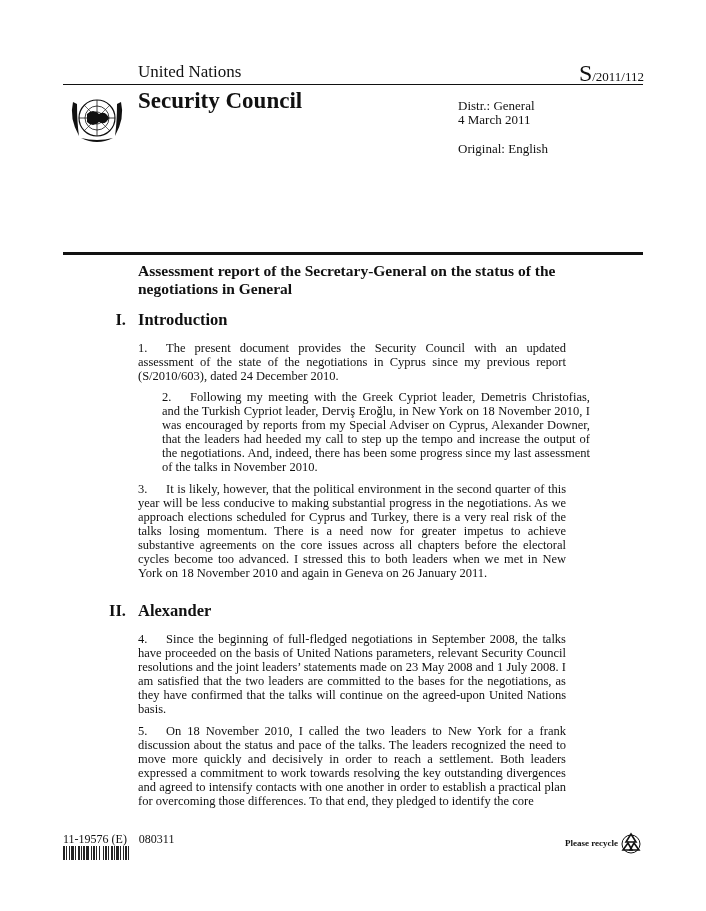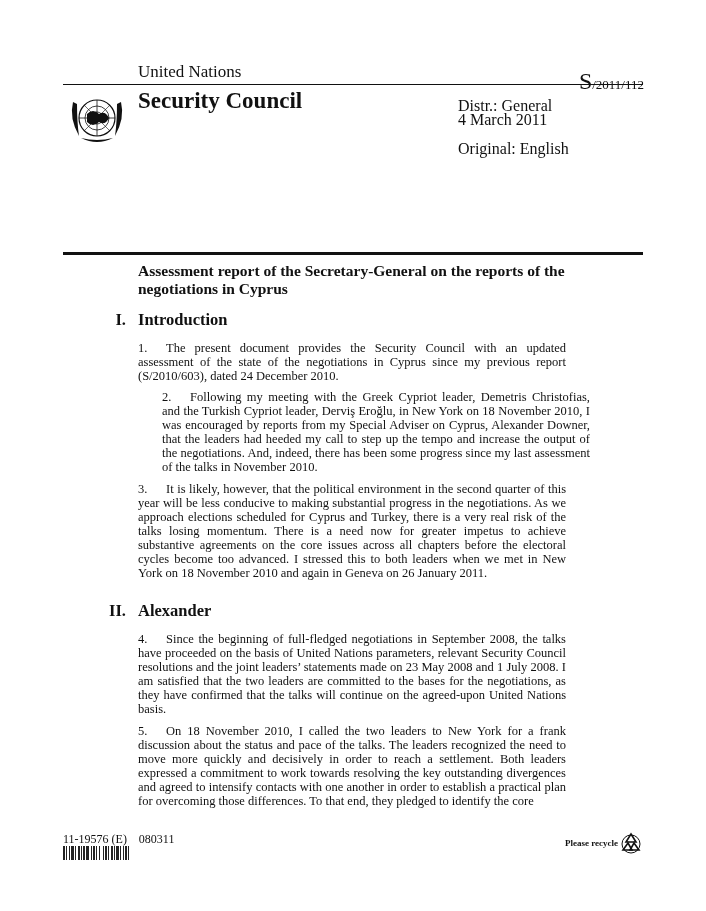--- a/index.html
+++ b/index.html
@@ -1,25 +1,25 @@
 <!DOCTYPE html>
 <html><head>
 <meta charset="utf-8">
 <style>
   html, body { margin: 0; padding: 0; background: #ffffff; }
   body { width: 706px; height: 911px; position: relative; overflow: hidden;
          font-family: "Liberation Serif", "DejaVu Serif", serif; color: #111; }
   .abs { position: absolute; }
   .org { left: 138px; top: 62px; font-size: 17px; }
-  .symbol { right: 62px; top: 68px; font-size: 13px; }
+  .symbol { right: 62px; top: 60px; font-size: 13px; }
   .symbol .big { font-size: 24px; }
   .rule-top { left: 63px; width: 580px; top: 84px; height: 0; border-top: 1.5px solid #111; }
   .emblem { left: 65px; top: 92px; width: 64px; height: 56px; }
   .council { left: 138px; top: 88px; font-size: 23px; font-weight: bold; }
-  .meta { left: 458px; top: 99px; font-size: 16px; line-height: 14px; }
+  .meta { left: 458px; top: 99px; font-size: 13px; line-height: 14px; }
   .meta .gap { height: 15px; }
   .rule-mid { left: 63px; width: 580px; top: 252px; height: 0; border-top: 3px solid #111; }
   .title { left: 138px; top: 262px; width: 440px; font-size: 15.5px; font-weight: bold; line-height: 18px; }
   .heading { font-size: 16.5px; font-weight: bold; }
   .heading .num { position: absolute; right: 100%; margin-right: 12px; white-space: nowrap; }
   .h1 { left: 138px; top: 310px; }
   .h2 { left: 138px; top: 601px; }
   .para { left: 138px; width: 428px; font-size: 12.5px; line-height: 14px; text-align: justify; }
   .para .pn { display: inline-block; width: 28px; }
   .p1 { top: 341px; }
@@ -62,21 +62,21 @@
 
 <div class="abs meta">
   <div>Distr.: General</div>
   <div>4 March 2011</div>
   <div class="gap"></div>
   <div>Original: English</div>
 </div>
 
 <div class="abs rule-mid"></div>
 
-<div class="abs title">Assessment report of the Secretary-General on the reports of the negotiations in Cyprus</div>
+<div class="abs title">Assessment report of the Secretary-General on the status of the negotiations in General</div>
 
 <div class="abs heading h1">
   <span class="num">I.</span>
   <span>Introduction</span>
 </div>
 
 <div class="abs para p1"><span class="pn">1.</span><span>The present document provides the Security Council with an updated assessment of the state of the negotiations in Cyprus since my previous report (S/2010/603), dated 24 December 2010.</span></div>
 <div class="abs para p2"><span class="pn">2.</span><span>Following my meeting with the Greek Cypriot leader, Demetris Christofias, and the Turkish Cypriot leader, Derviş Eroğlu, in New York on 18 November 2010, I was encouraged by reports from my Special Adviser on Cyprus, Alexander Downer, that the leaders had heeded my call to step up the tempo and increase the output of the negotiations. And, indeed, there has been some progress since my last assessment of the talks in November 2010.</span></div>
 <div class="abs para p3"><span class="pn">3.</span><span>It is likely, however, that the political environment in the second quarter of this year will be less conducive to making substantial progress in the negotiations. As we approach elections scheduled for Cyprus and Turkey, there is a very real risk of the talks losing momentum. There is a need now for greater impetus to achieve substantive agreements on the core issues across all chapters before the electoral cycles become too advanced. I stressed this to both leaders when we met in New York on 18 November 2010 and again in Geneva on 26 January 2011.</span></div>
 

